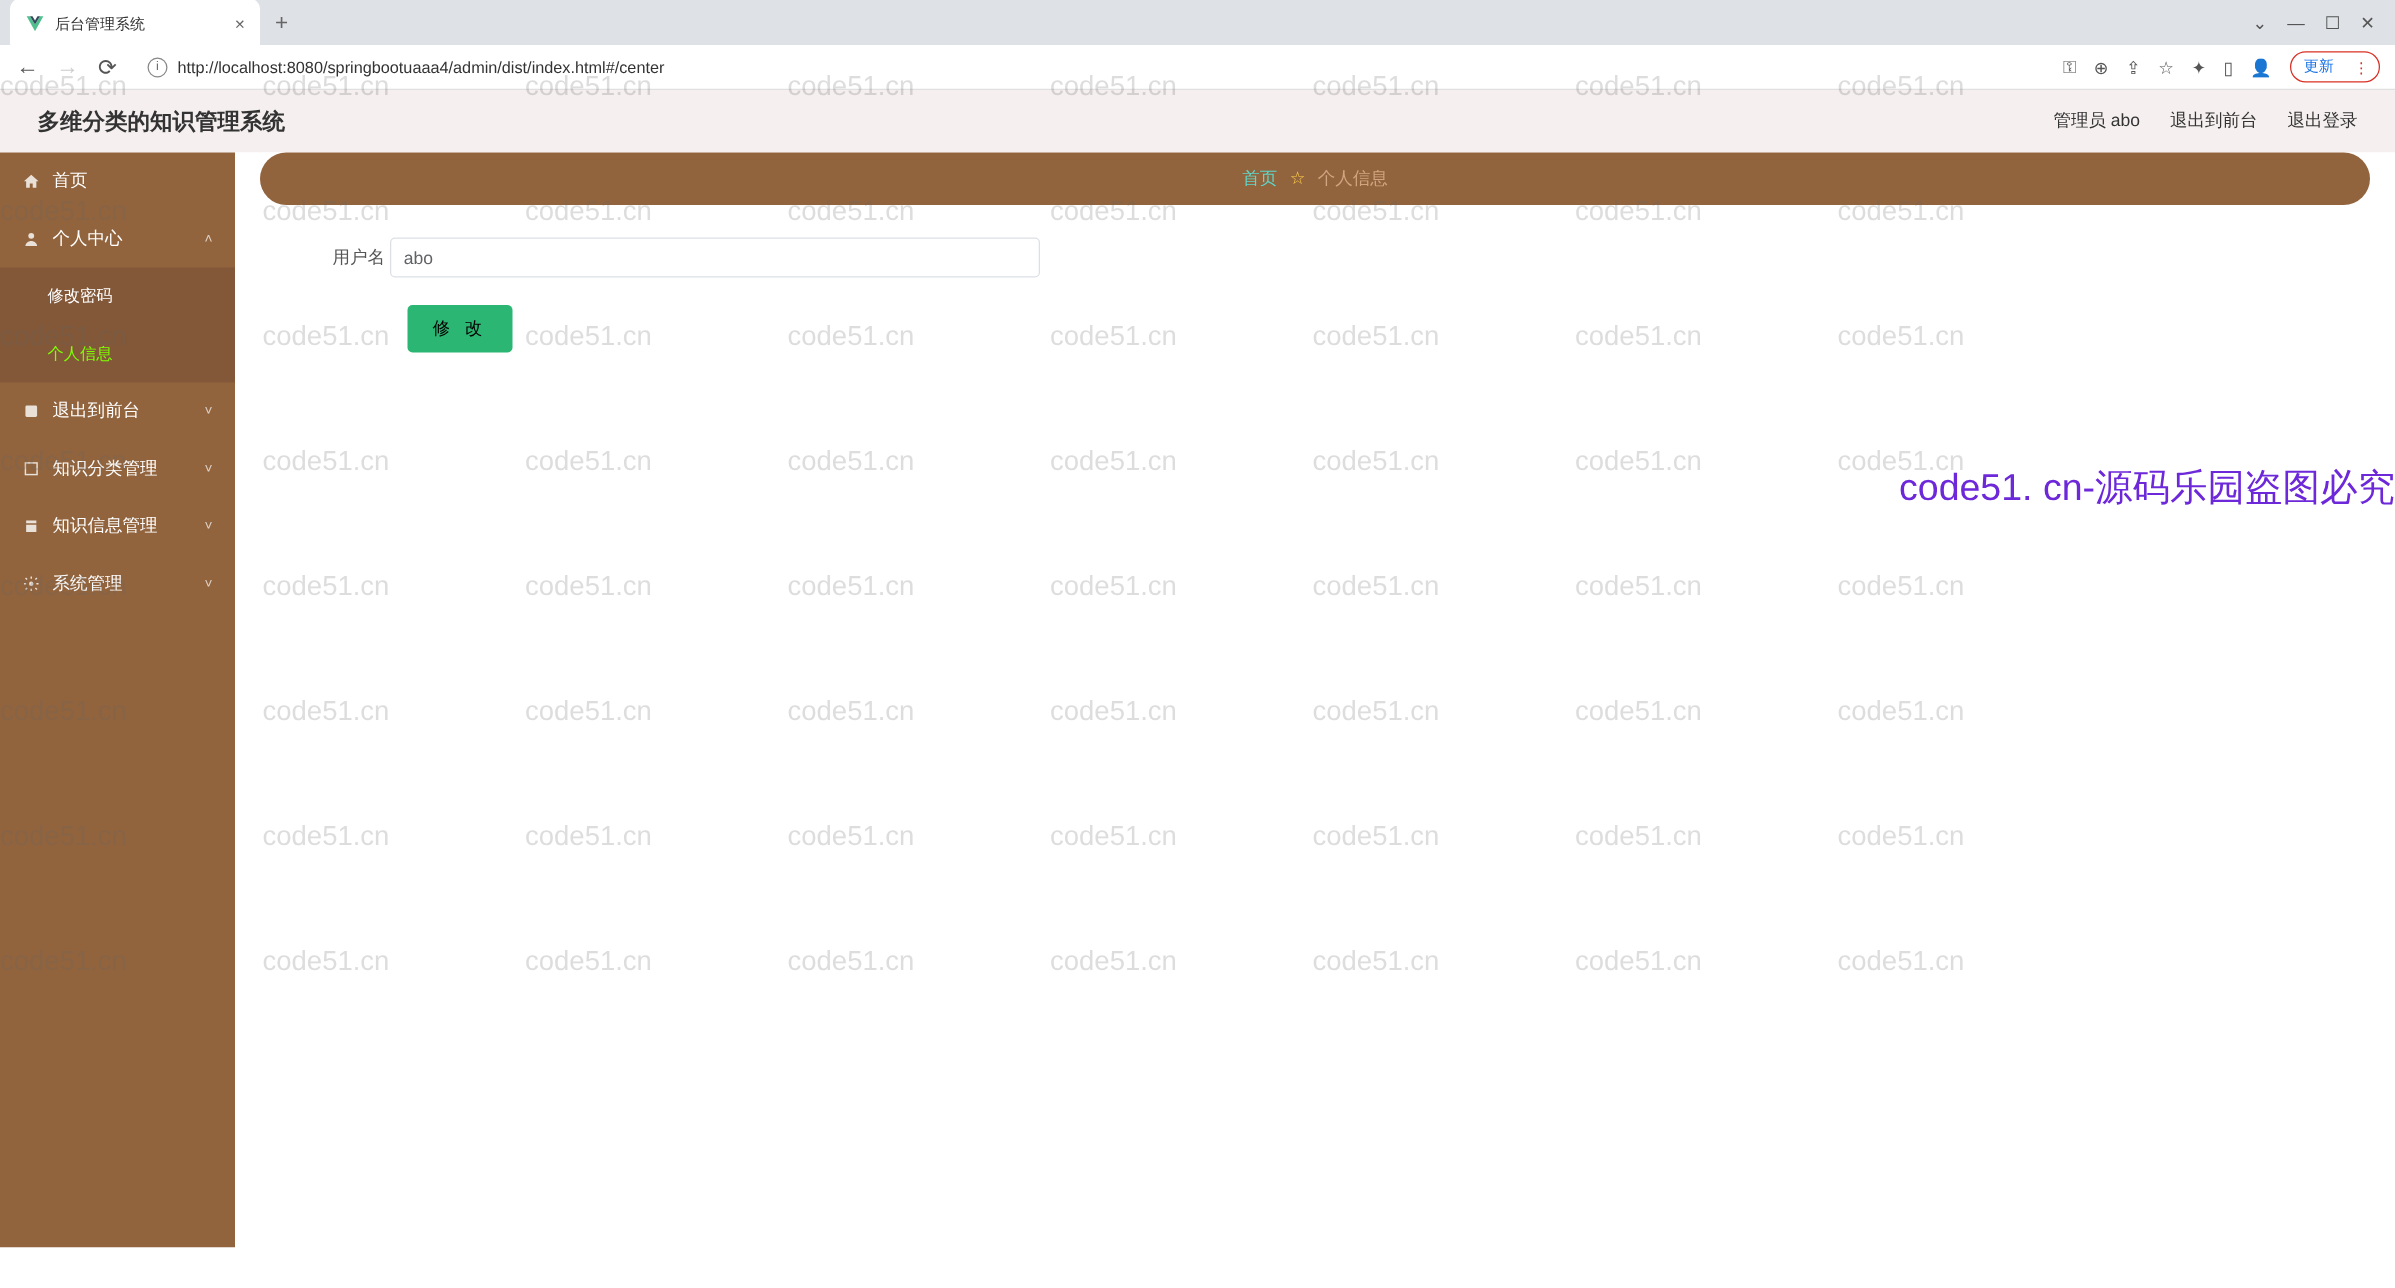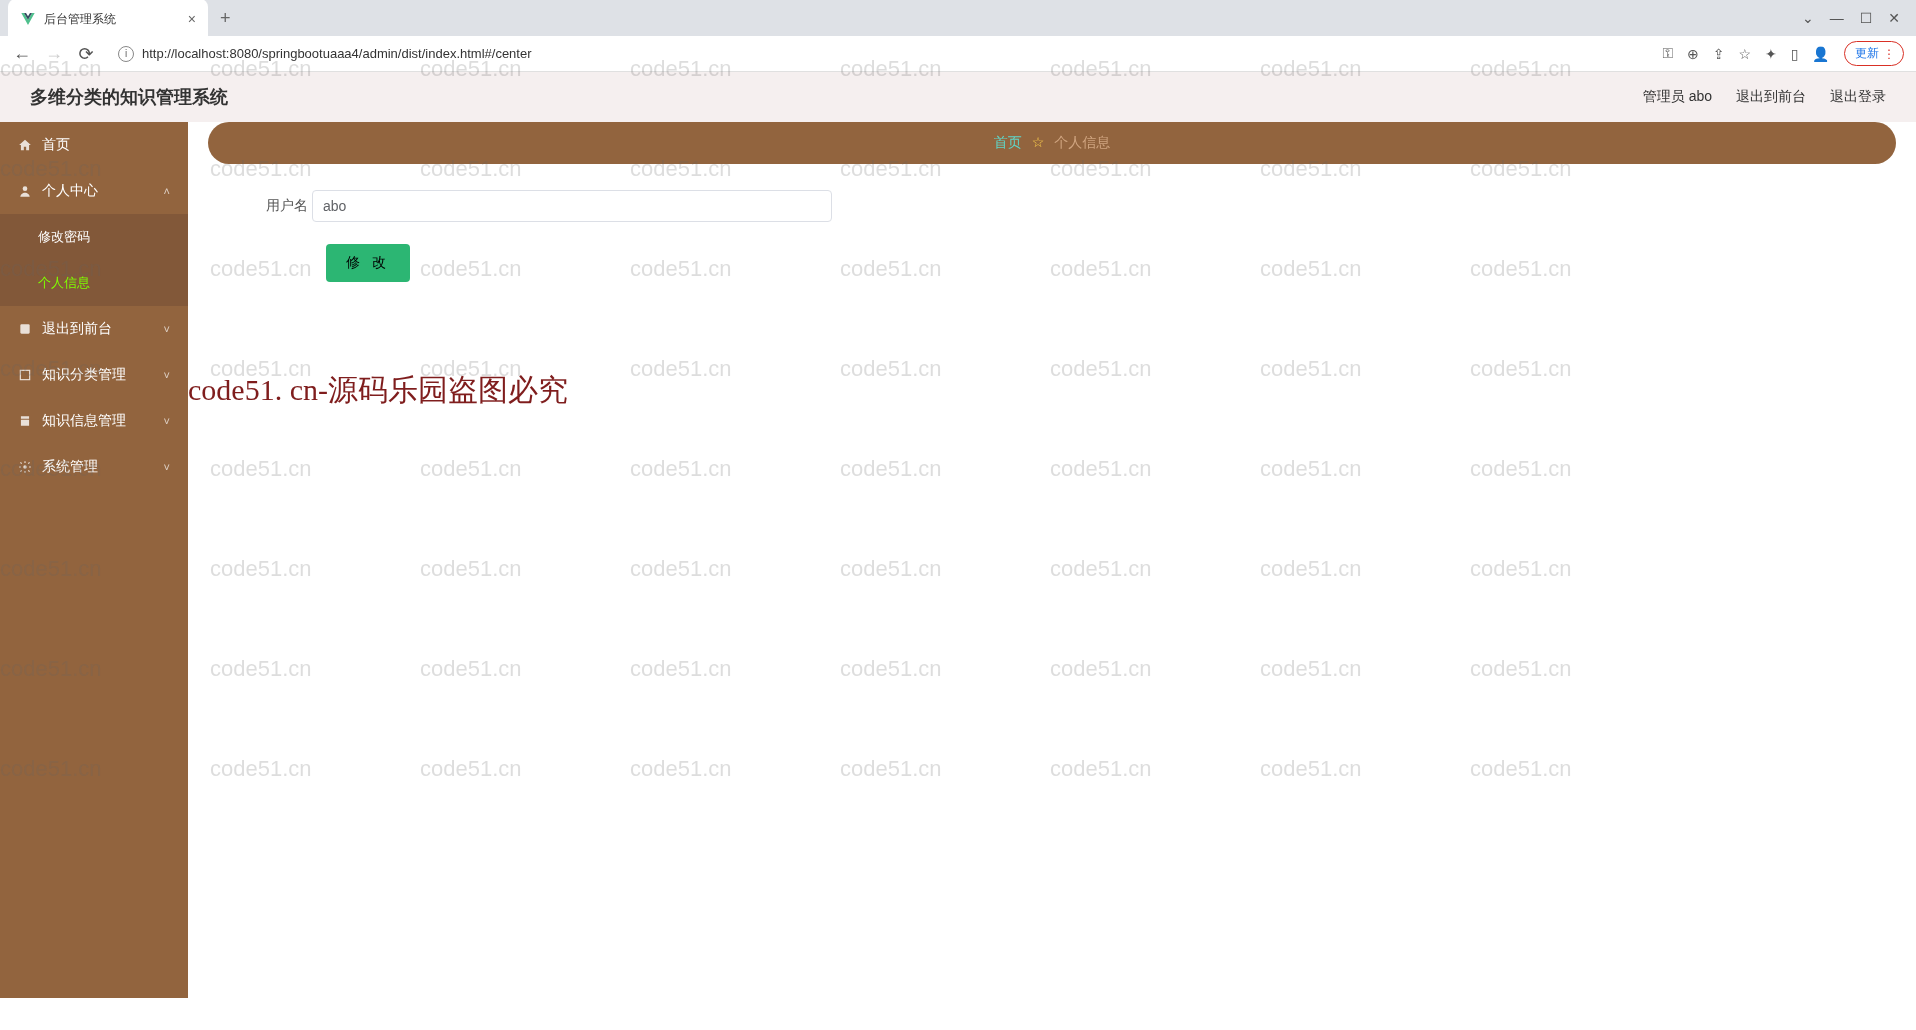--- a/index.html
+++ b/index.html
@@ -17,21 +17,21 @@
     .window-controls span { cursor: pointer; font-size: 14px; }
 
     .nav-bar { display: flex; align-items: center; height: 36px; padding: 0 12px; gap: 12px; border-bottom: 1px solid #e0e0e0; }
     .nav-btn { color: #555; font-size: 18px; cursor: pointer; width: 20px; text-align: center; }
     .nav-btn.disabled { color: #ccc; }
     .url-bar { flex: 1; display: flex; align-items: center; gap: 8px; padding: 4px 10px; }
     .url-info-icon { width: 16px; height: 16px; border: 1px solid #888; border-radius: 50%; display: inline-flex; align-items: center; justify-content: center; font-size: 10px; color: #666; }
     .url-text { font-size: 13px; color: #333; }
     .nav-right { display: flex; align-items: center; gap: 14px; color: #555; }
     .nav-right span, .nav-right svg { cursor: pointer; }
-    .update-btn { border: 1px solid #d93025; color: #1a73e8; padding: 3px 10px; border-radius: 14px; font-size: 12px; display: flex; align-items: center; gap: 4px; }
+    .update-btn { border: 1px solid #d93025; color: #1a73e8; padding: 3px 10px; border-radius: 14px; font-size: 12px; display: flex; align-items: center; gap: 16px; }
     .update-btn .dots { color: #d93025; letter-spacing: -2px; }
 
     .bookmark-bar { display: flex; align-items: center; height: 32px; padding: 0 16px; gap: 20px; font-size: 12px; justify-content: space-between; }
     .bookmark-left { display: flex; gap: 20px; }
     .bookmark-item { display: flex; align-items: center; gap: 6px; cursor: pointer; }
     .folder-icon { width: 14px; height: 12px; background: #ffd04c; border-radius: 2px; display: inline-block; }
     .g-icon { width: 14px; height: 14px; }
 
     
     .app-header { display: flex; align-items: center; justify-content: space-between; height: 50px; padding: 0 30px; background: #f5efef; }
@@ -54,21 +54,21 @@
     .breadcrumb .bc-home { color: #5fd6c8; }
     .breadcrumb .bc-star { color: #ffd04c; margin: 0 6px; }
     .breadcrumb .bc-current { color: #d0a580; }
 
     .form-area { margin-top: 26px; padding-left: 40px; }
     .form-row { display: flex; align-items: center; gap: 4px; margin-bottom: 22px; }
     .form-label { width: 60px; text-align: right; color: #555; font-size: 14px; }
     .form-input { width: 520px; height: 32px; padding: 4px 10px; border: 1px solid #dcdfe6; border-radius: 4px; font-size: 14px; color: #606266; }
     .modify-btn { background: #2cb673; color: #000000; border: none; padding: 10px 20px; border-radius: 4px; font-size: 14px; cursor: pointer; margin-left: 78px; letter-spacing: 4px; }
 
-    .watermark-main { color: #7f1d1d; font-size: 30px; font-family: Liberation Serif, serif; text-align: left; position: absolute; left: 0; right: 0; top: 248px; pointer-events: none; }
+    .watermark-main { color: #6d28d9; font-size: 30px; font-family: Liberation Sans, sans-serif; text-align: right; position: absolute; left: 0; right: 0; top: 248px; pointer-events: none; }
 
     .watermark-layer { position: fixed; inset: 36px 0 0 0; pointer-events: none; z-index: 50; }
     .wm { position: absolute; font-size: 22px; color: rgba(100,100,100,0.22); font-family: Arial, sans-serif; white-space: nowrap; }
   </style>
 </head>
 <body>
 
 <div class="browser-chrome">
   <div class="tab-bar">
     <div class="tab">

